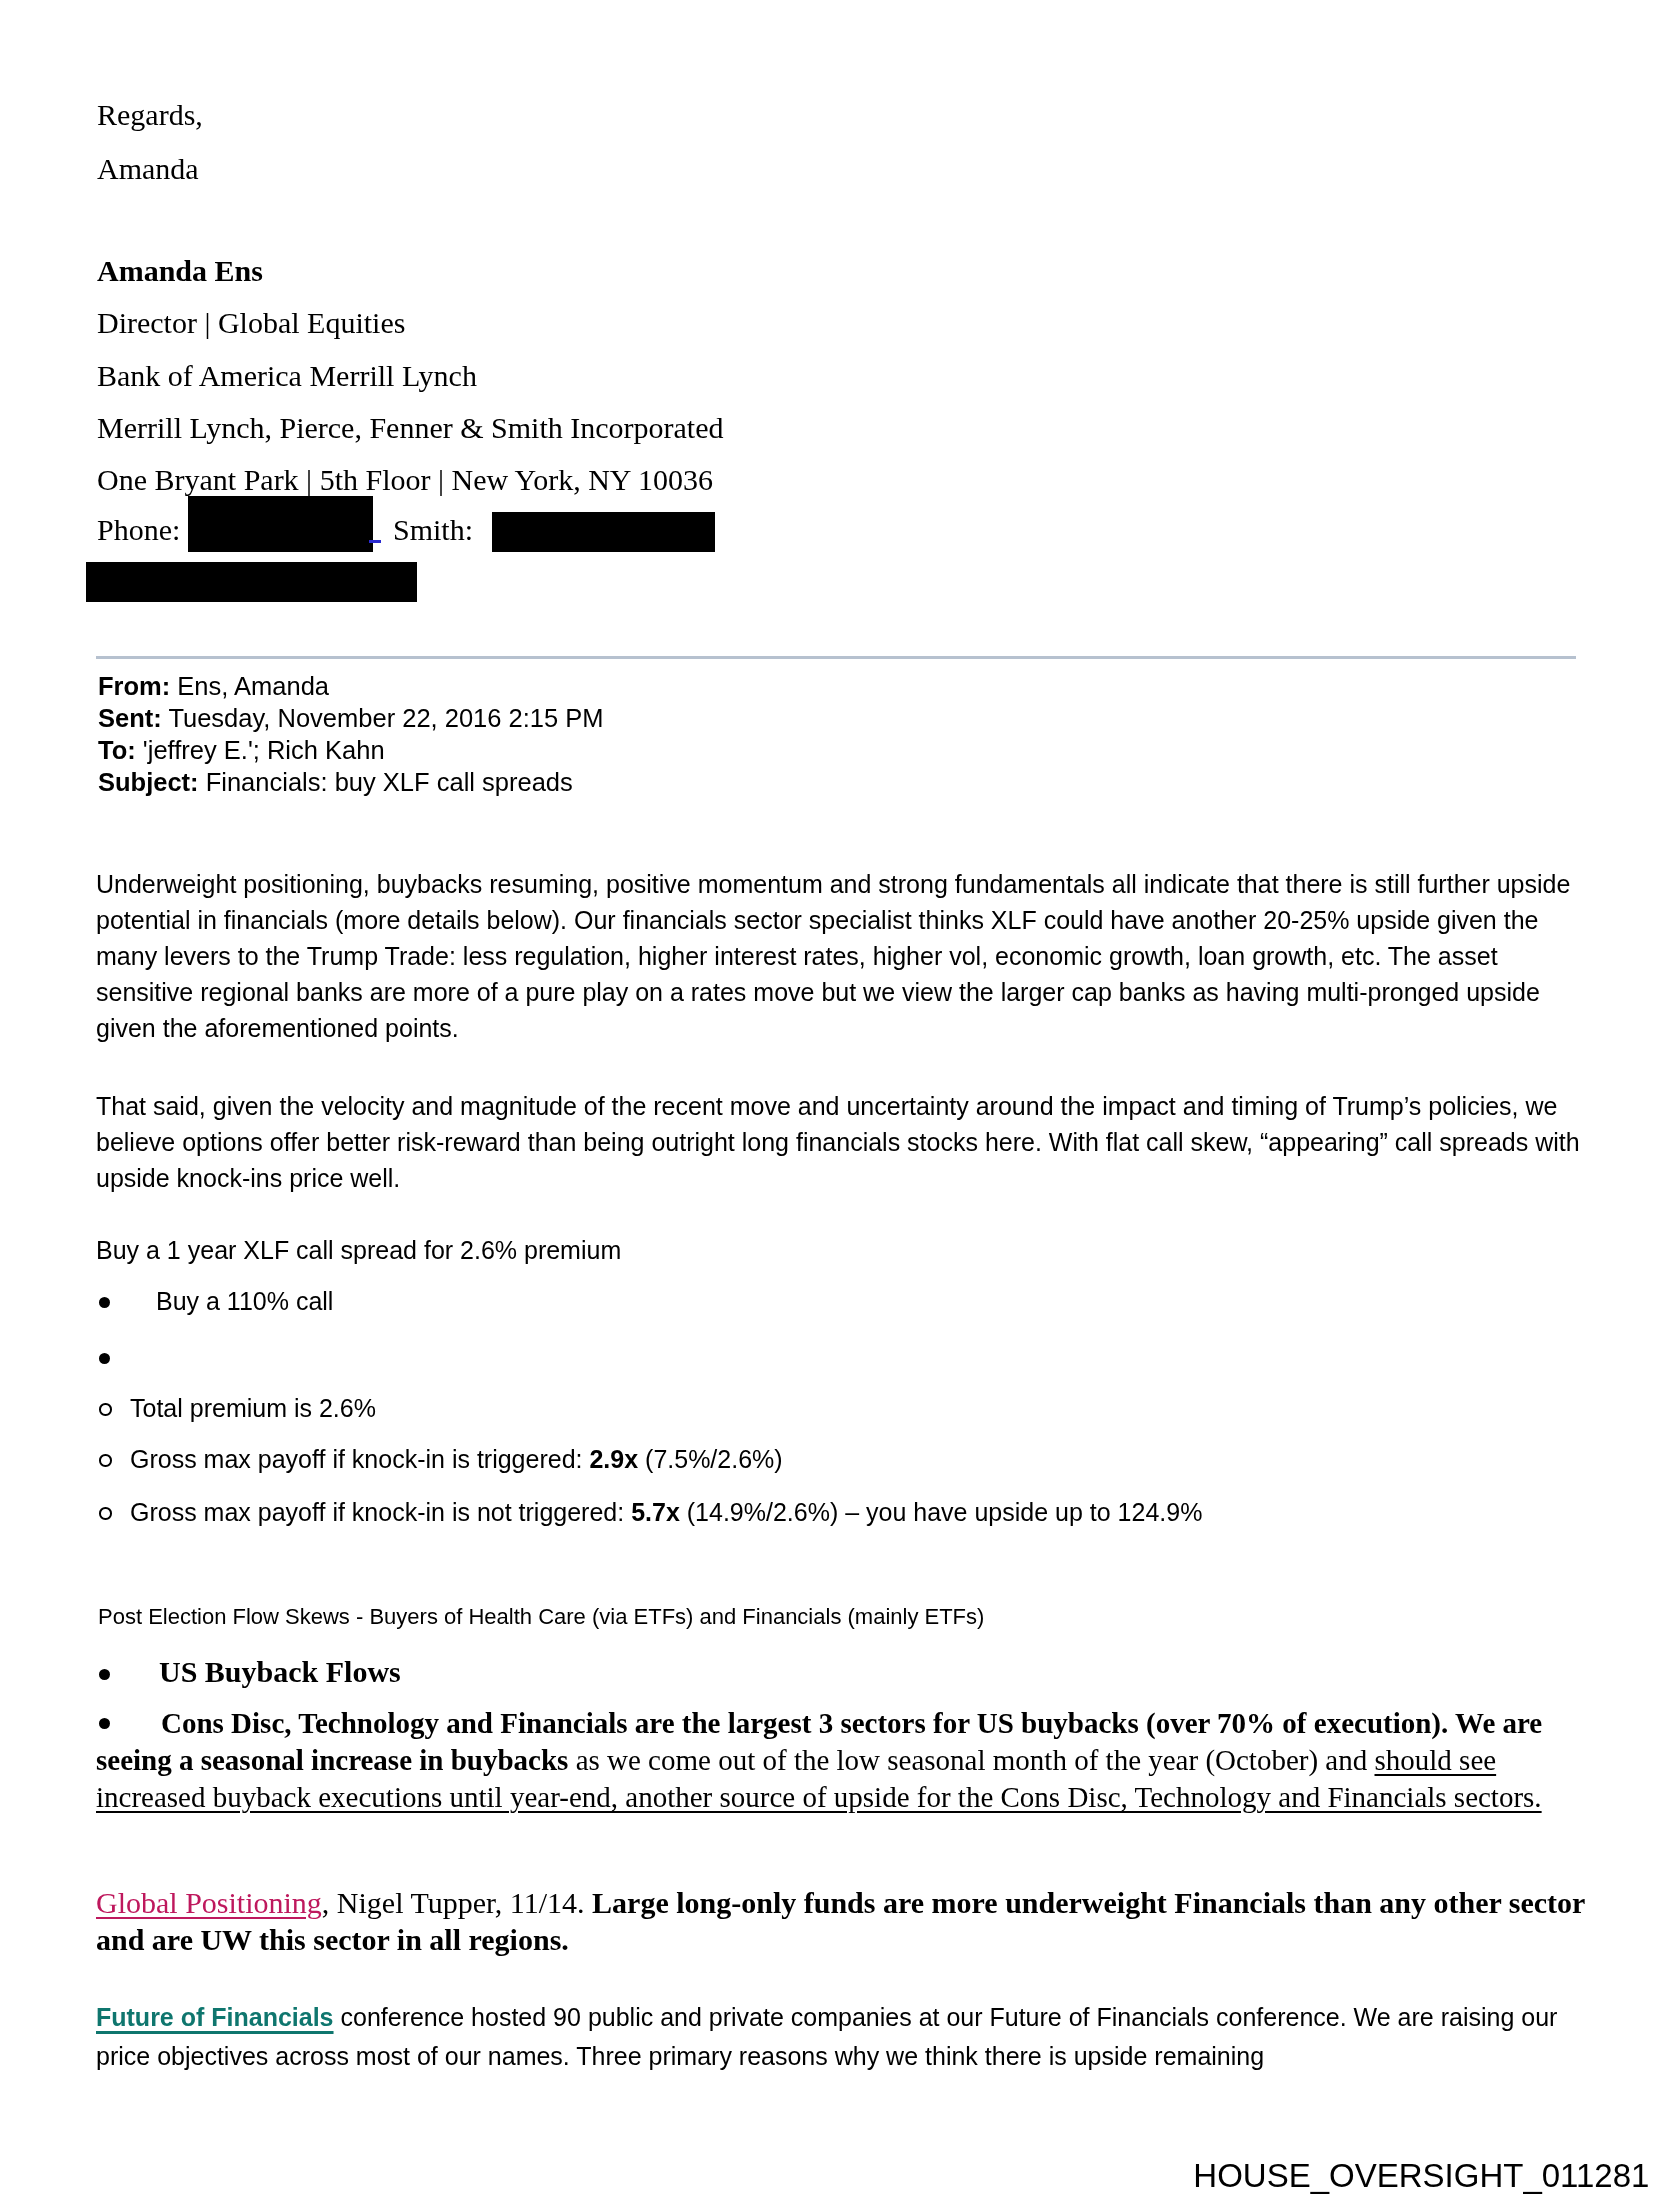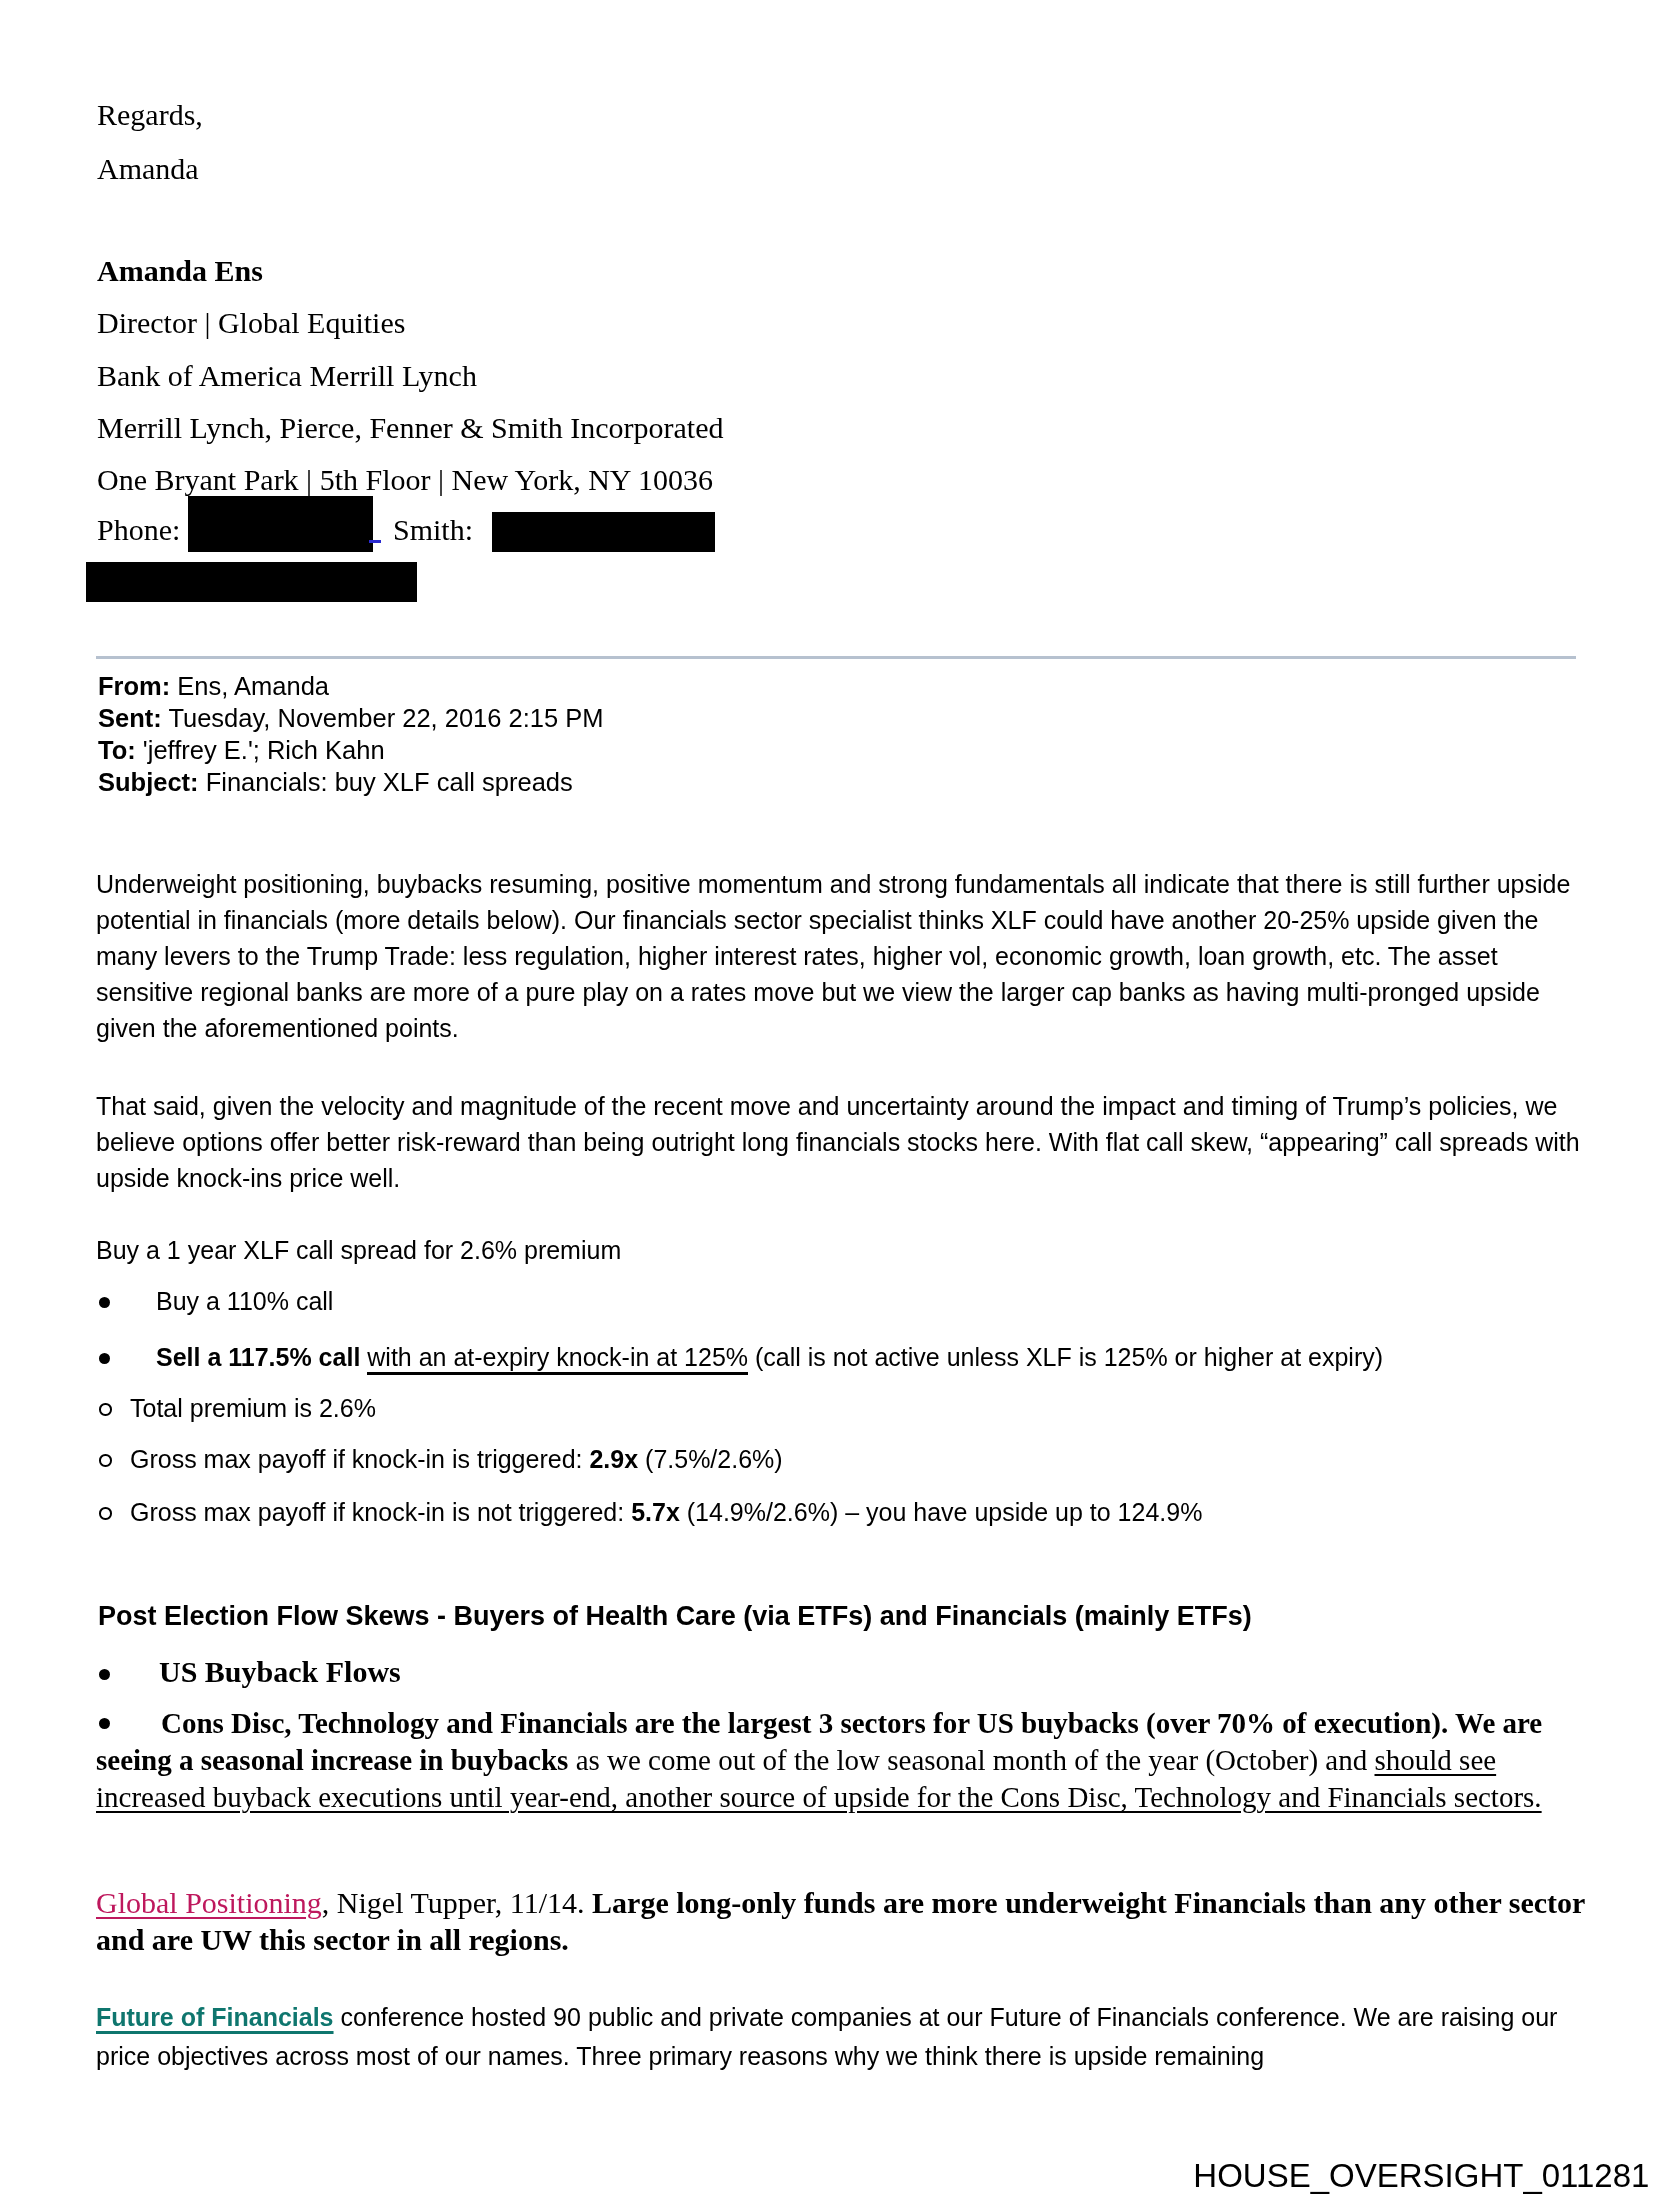--- a/index.html
+++ b/index.html
@@ -23,21 +23,21 @@
   
   .meta{font-family:"Liberation Sans", sans-serif;font-size:25.5px;line-height:32px;white-space:nowrap;}
   .meta .lbl{font-weight:700;}
   
   .body-sans{font-family:"Liberation Sans", sans-serif;font-size:25px;line-height:36px;}
   .nowrap{white-space:nowrap;}
   
   .dot{position:absolute;width:11px;height:11px;border-radius:50%;background:#000;}
   .ring{position:absolute;width:8.5px;height:8.5px;border-radius:50%;border:2.6px solid #000;background:#fff;}
   
-  .head-sans{font-family:"Liberation Sans", sans-serif;font-size:27px;font-weight:700;line-height:33px;}
+  .head-sans{font-family:"Liberation Sans", sans-serif;font-size:22px;font-weight:400;line-height:33px;}
   .serif-b{font-family:"Liberation Serif", serif;font-size:30px;font-weight:700;white-space:nowrap;}
   .serif-par{font-family:"Liberation Serif", serif;font-size:29px;line-height:37px;}
   .serif-par2{font-family:"Liberation Serif", serif;font-size:30px;line-height:37px;}
   .indent{text-indent:65px;}
   
   .sg-b{font-weight:700;}
   .sg-u{text-decoration:underline;text-decoration-thickness:2px;text-underline-offset:3.9px;}
   .sg-hu{border-bottom:3.3px solid #000;padding-bottom:1.3px;}
   .sg-link{color:#be185d;text-decoration:underline;text-decoration-thickness:2px;text-underline-offset:3.9px;}
   .sg-linkb{color:#0f766e;font-weight:700;text-decoration:underline;text-decoration-thickness:2.6px;text-underline-offset:4.6px;}
@@ -84,21 +84,20 @@
   </div>
 
   <div class="abs body-sans" style="left:96px;top:866px;width:1500px;">Underweight positioning, buybacks resuming, positive momentum and strong fundamentals all indicate that there is still further upside potential in financials (more details below). Our financials sector specialist thinks XLF could have another 20-25% upside given the many levers to the Trump Trade: less regulation, higher interest rates, higher vol, economic growth, loan growth, etc. The asset sensitive regional banks are more of a pure play on a rates move but we view the larger cap banks as having multi-pronged upside given the aforementioned points.</div>
   <div class="abs body-sans" style="left:96px;top:1088px;width:1500px;">That said, given the velocity and magnitude of the recent move and uncertainty around the impact and timing of Trump’s policies, we believe options offer better risk-reward than being outright long financials stocks here. With flat call skew, “appearing” call spreads with upside knock-ins price well.</div>
   <div class="abs body-sans nowrap" style="left:96px;top:1232px;">Buy a 1 year XLF call spread for 2.6% premium</div>
 
   <span class="dot" style="left:99px;top:1297px;"></span>
   <div class="abs body-sans" style="left:156px;top:1283px;width:1466px;"><span>Buy a 110% call</span></div>
 
   <span class="dot" style="left:99px;top:1353px;"></span>
-  <div class="abs body-sans" style="left:156px;top:1339px;width:1466px;"><span class="sg-b">Sell a 117.5% call </span><span class="sg-hu">with an at-expiry knock-in at 125%</span><span> (call is not active unless XLF is 125% or higher at expiry)</span></div>
 
   <span class="ring" style="left:99px;top:1403px;"></span>
   <div class="abs body-sans" style="left:130px;top:1390px;width:1492px;"><span>Total premium is 2.6%</span></div>
 
   <span class="ring" style="left:99px;top:1454px;"></span>
   <div class="abs body-sans" style="left:130px;top:1441px;width:1492px;"><span>Gross max payoff if knock-in is triggered: </span><span class="sg-b">2.9x</span><span> (7.5%/2.6%)</span></div>
 
   <span class="ring" style="left:99px;top:1507px;"></span>
   <div class="abs body-sans" style="left:130px;top:1494px;width:1492px;"><span>Gross max payoff if knock-in is not triggered: </span><span class="sg-b">5.7x</span><span> (14.9%/2.6%) – you have upside up to 124.9%</span></div>
 

